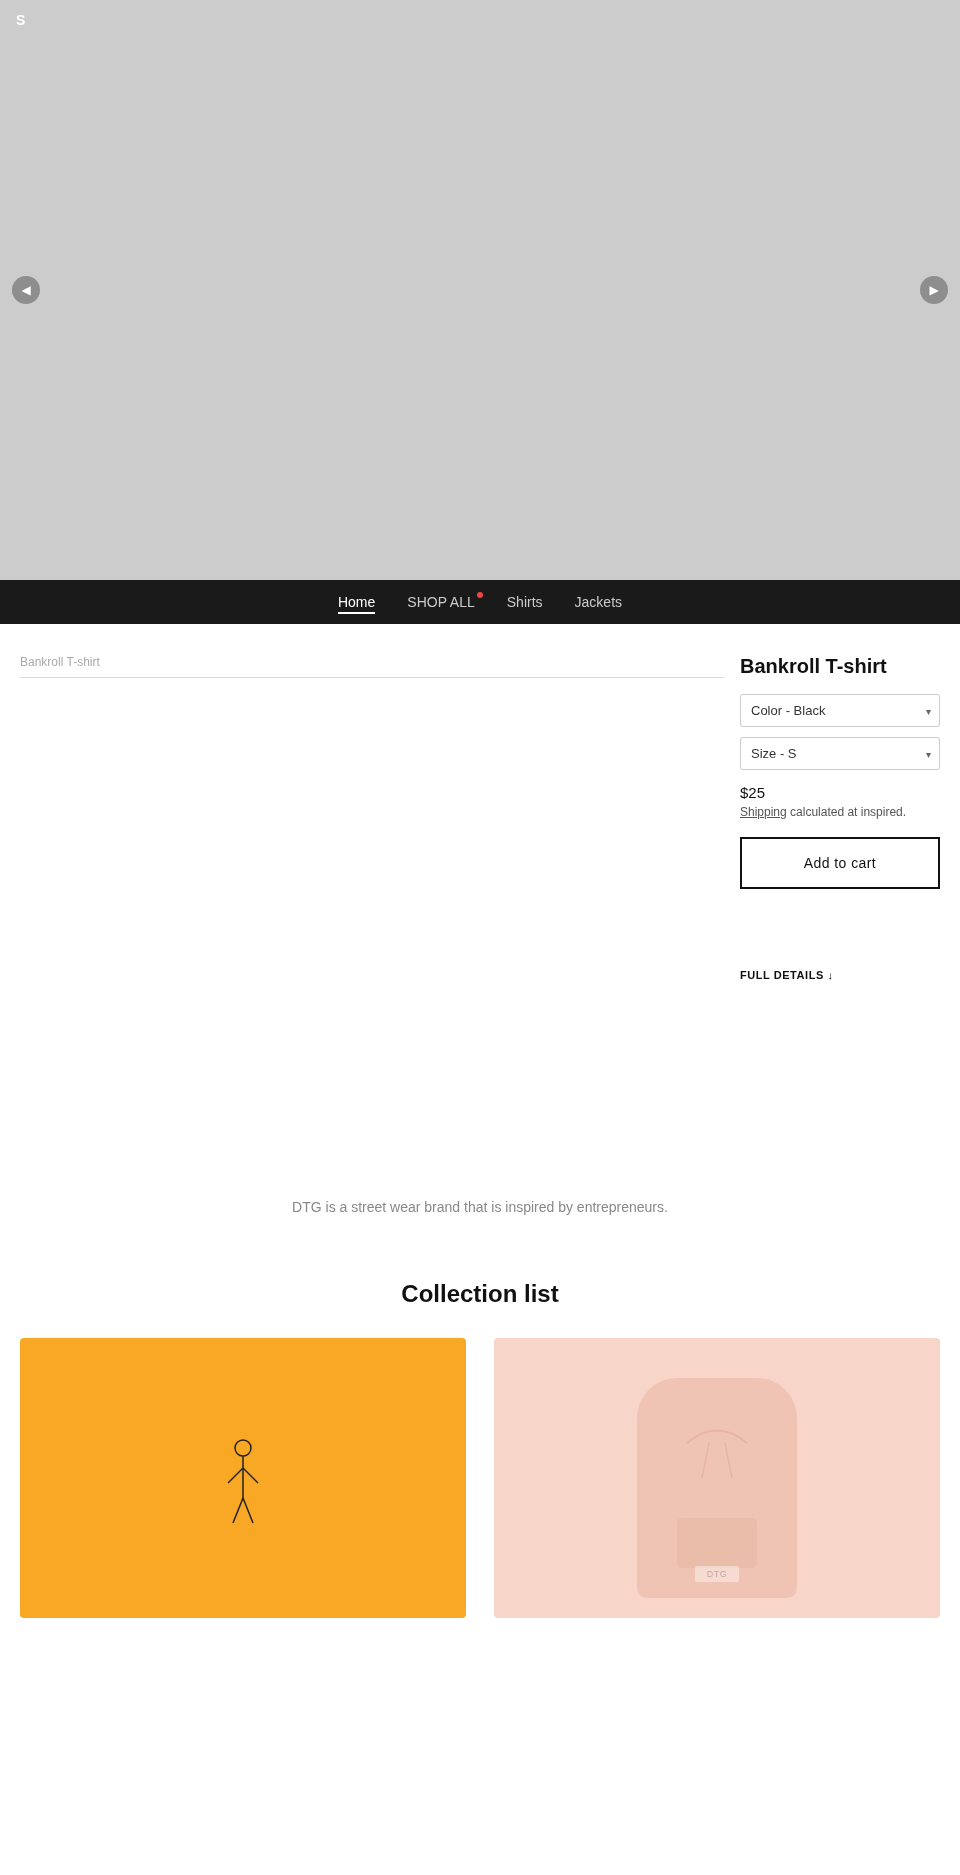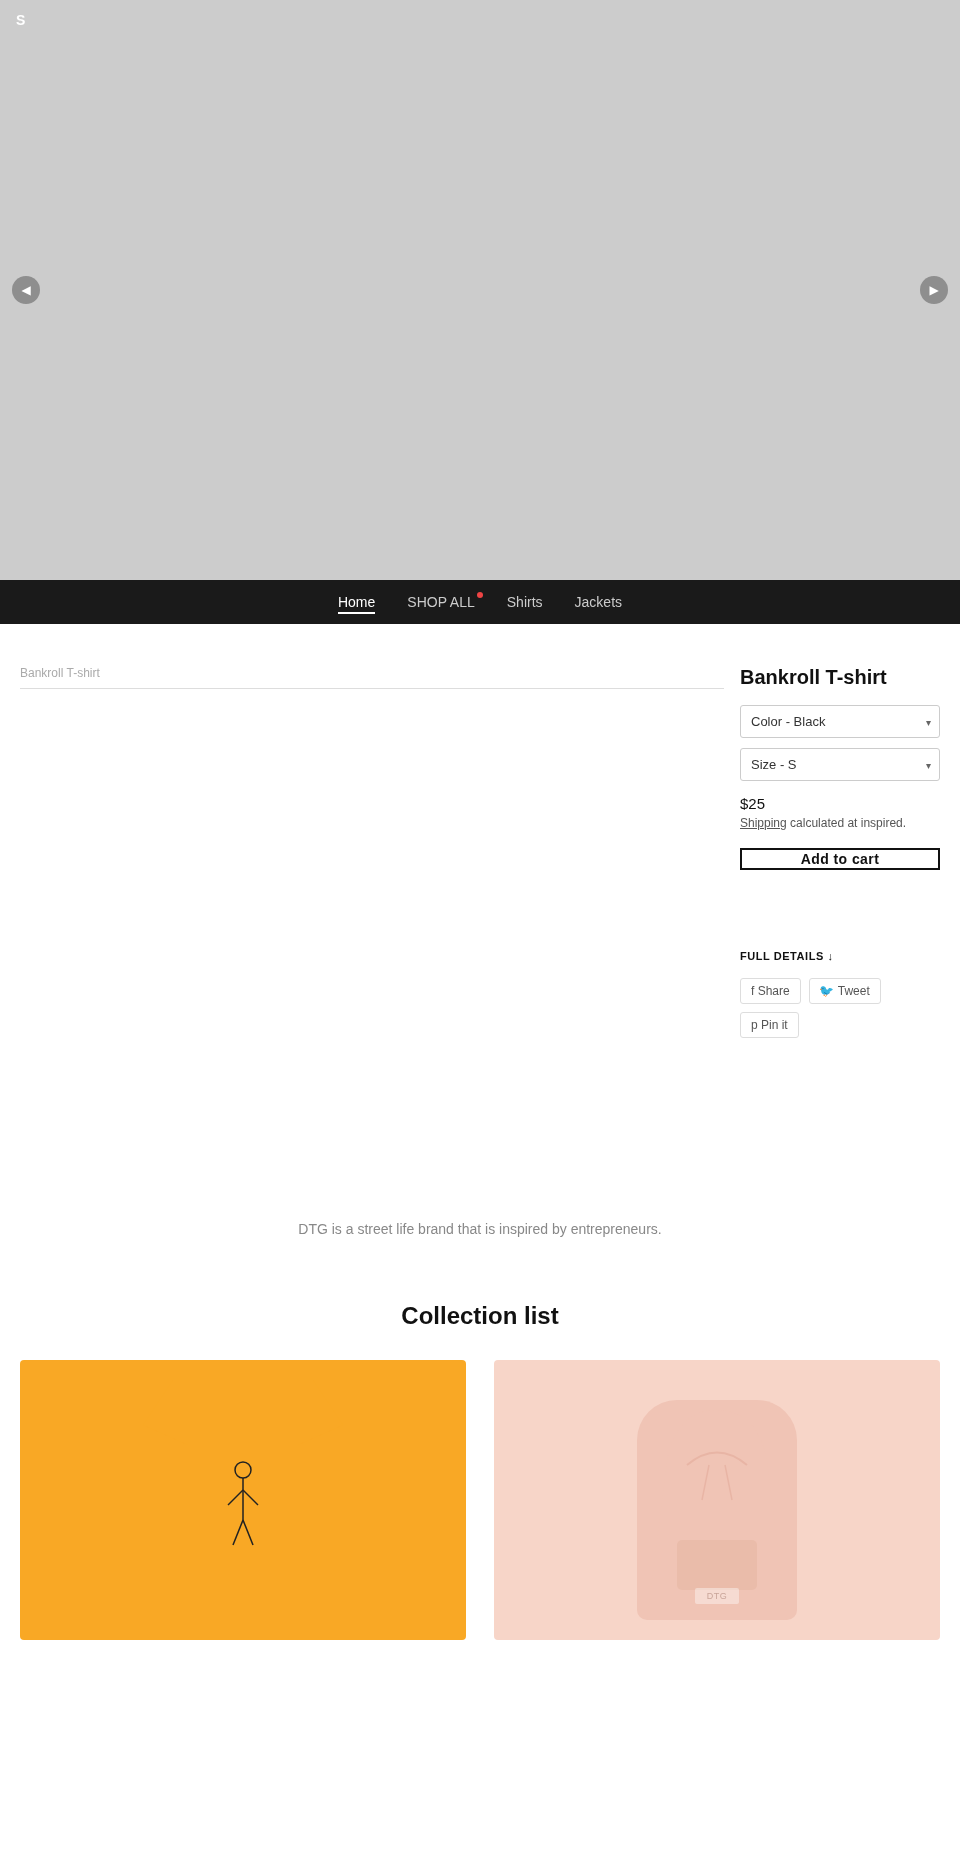--- a/index.html
+++ b/index.html
@@ -79,21 +79,21 @@
       right: -8px;
     }
 
     
     .product-section {
       display: flex;
       width: 100%;
       padding: 30px 20px 0 20px;
       gap: 16px;
       max-width: 960px;
-      margin: 12px auto;
+      margin: 1px auto;
     }
     .product-image-col {
       flex: 1;
       min-width: 0;
     }
     .product-breadcrumb {
       font-size: 12px;
       color: #aaa;
       border-bottom: 1px solid #ddd;
       padding-bottom: 8px;
@@ -150,25 +150,25 @@
       font-size: 12px;
       color: #555;
       margin-bottom: 18px;
     }
     .shipping-link {
       text-decoration: underline;
       color: #555;
     }
     .add-to-cart-btn {
       width: 100%;
-      padding: 1px 10px;
+      padding: 16px 10px;
       background: #fff;
       border: 2px solid #111;
       font-size: 14px;
-      font-weight: 700;
+      font-weight: 400;
       cursor: pointer;
       letter-spacing: 0.03em;
       color: #111;
       margin-bottom: 20px;
     }
     .full-details {
       font-size: 11px;
       font-weight: 700;
       letter-spacing: 0.05em;
       color: #111;
@@ -314,30 +314,25 @@
     <div class="price">$25</div>
     <div class="shipping-text">
       <span class="shipping-link">Shipping</span>
       <span>calculated at inspired.</span>
     </div>
 
     <button class="add-to-cart-btn">Add to cart</button>
 
     <div class="full-details">FULL DETAILS ↓</div>
 
-    <div class="social-buttons">
-      <button class="social-btn">f Share</button>
-      <button class="social-btn">🐦 Tweet</button>
-      <button class="social-btn">p Pin it</button>
-    </div>
   </div>
 </div>
 
 <div class="brand-desc">
-  <p>DTG is a street life brand that is inspired by entrepreneurs.</p>
+  <p>DTG is a street wear brand that is inspired by entrepreneurs.</p>
 </div>
 
 <div class="collection-section">
   <h2 class="collection-title">Collection list</h2>
   <div class="collection-grid">
 
     <div class="collection-card card-orange">
       <svg width="200" height="240" viewBox="0 0 200 240">
 
         <polygon points="30,0 60,0 60,30 140,30 140,0 170,0 200,45 155,65 155,240 45,240 45,65 0,45" fill="#f9a825"></polygon>

